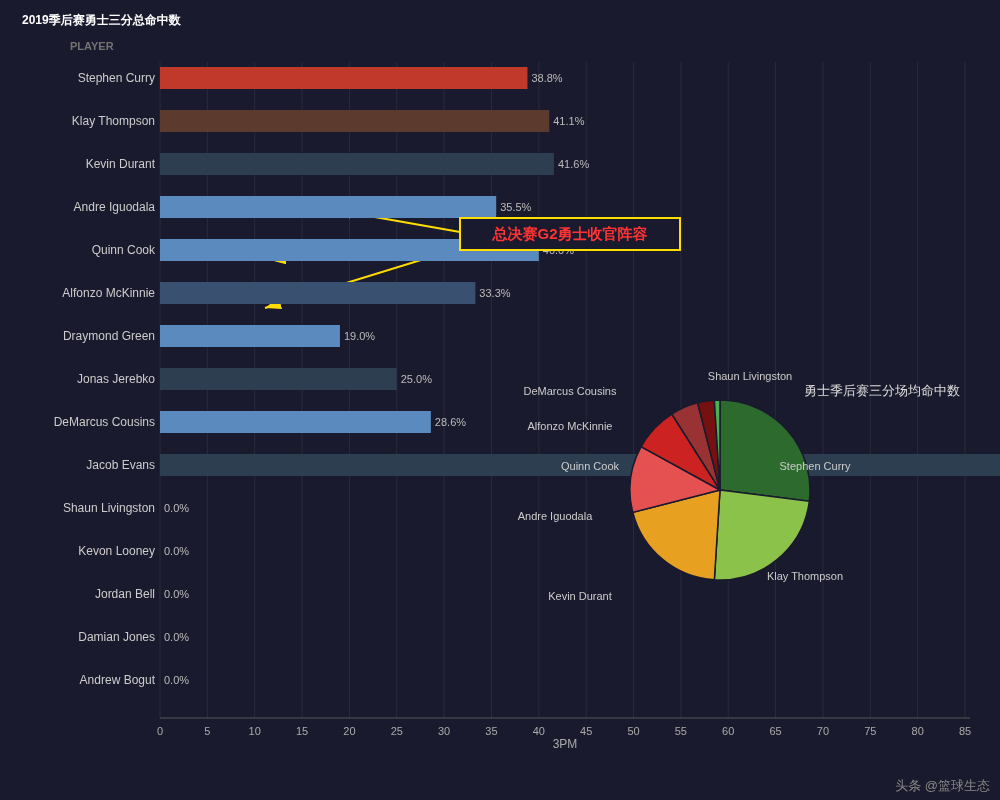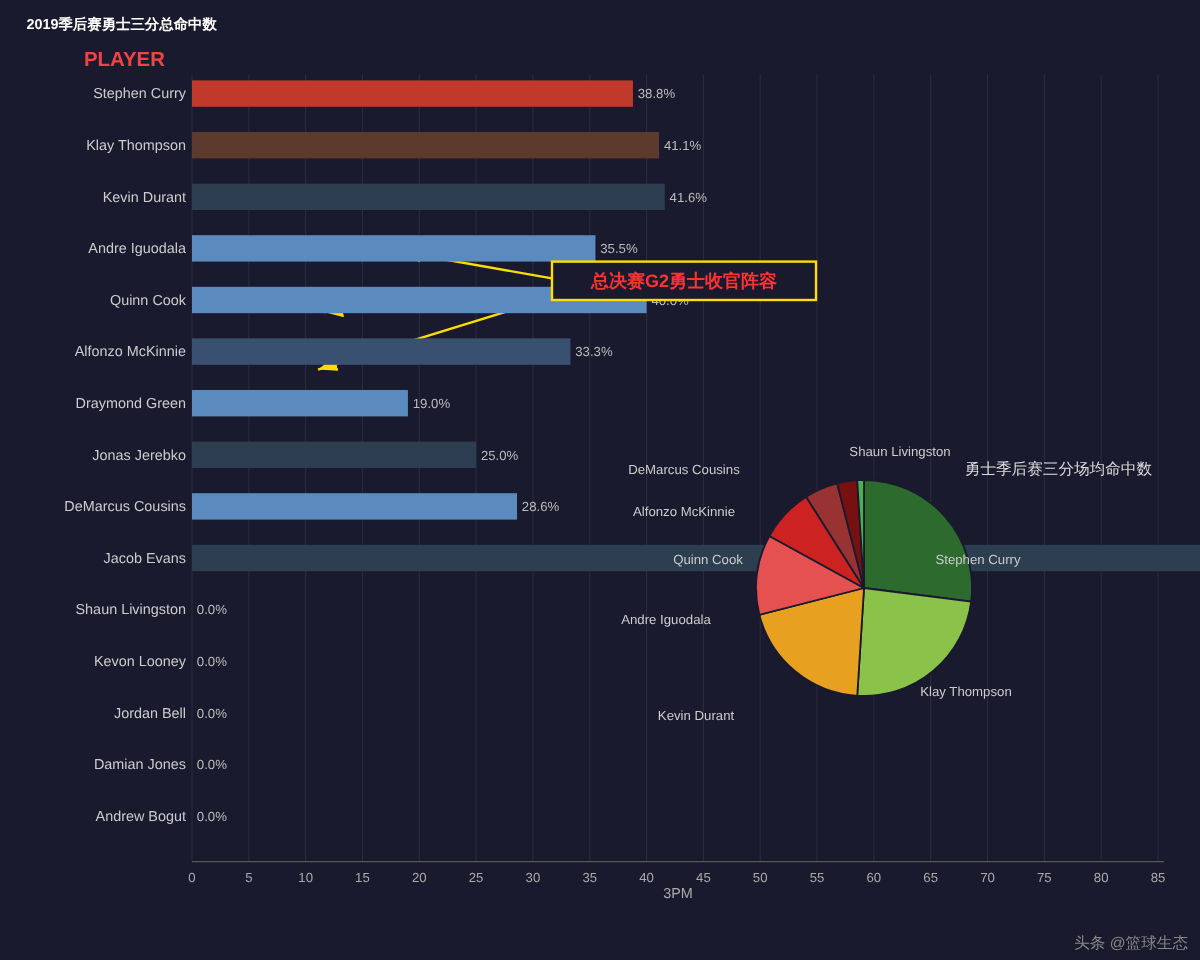--- a/index.html
+++ b/index.html
@@ -27,23 +27,23 @@
       left: 22px;
       font-size: 12px;
       font-weight: bold;
       color: #ffffff;
     }
 
     .player-column-label {
       position: absolute;
       top: 40px;
       left: 70px;
-      font-size: 17px;
+      font-size: 11px;
       font-weight: bold;
-      color: #ef4444;
+      color: #737373;
     }
   </style>
 </head>
 <body>
 
 <div class="chart-container">
 
   <div class="chart-title">2019季后赛勇士三分总命中数</div>
 
   <div class="player-column-label">PLAYER</div>

